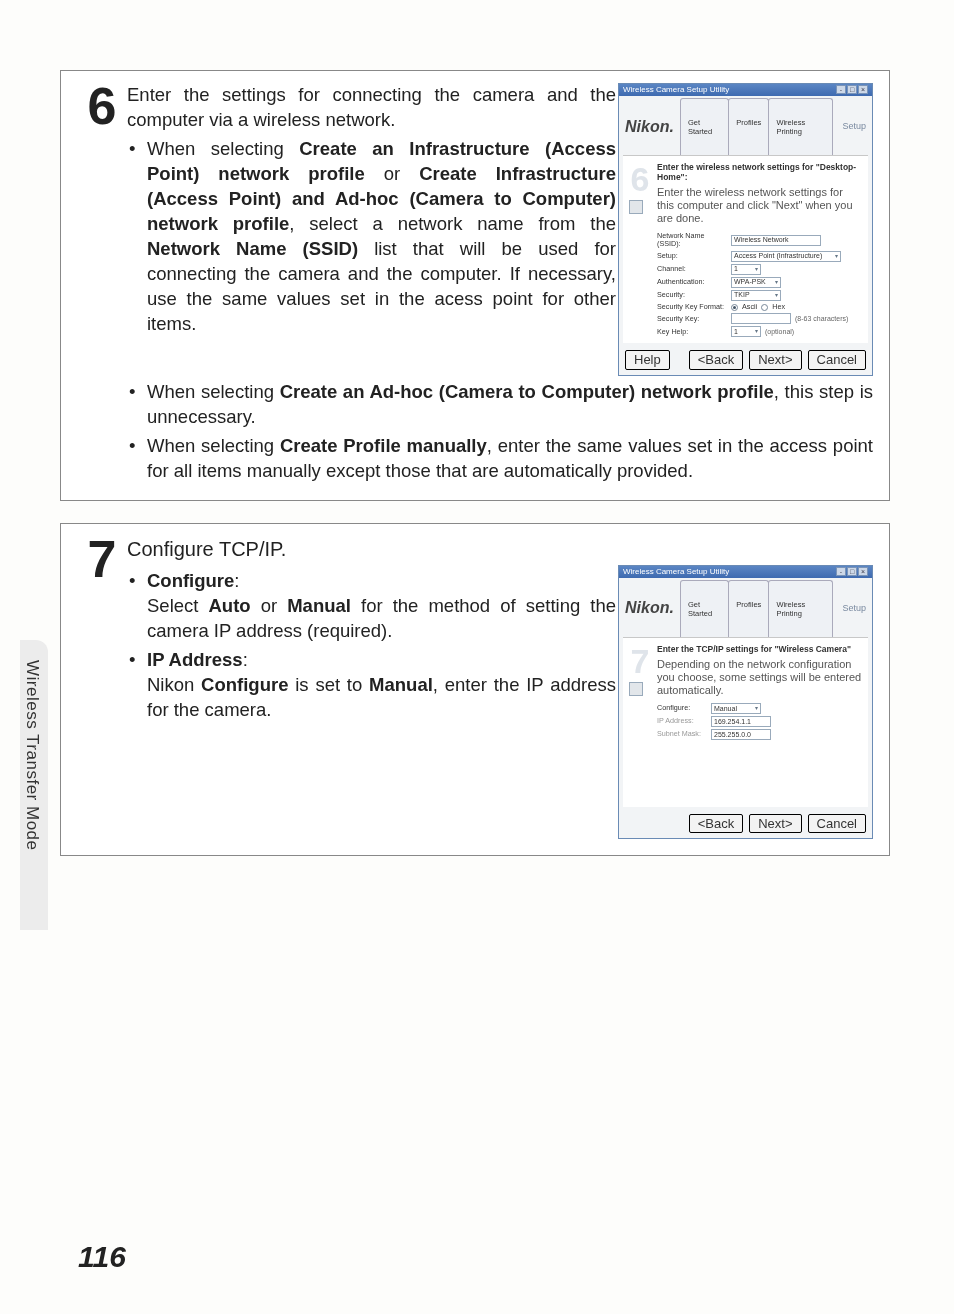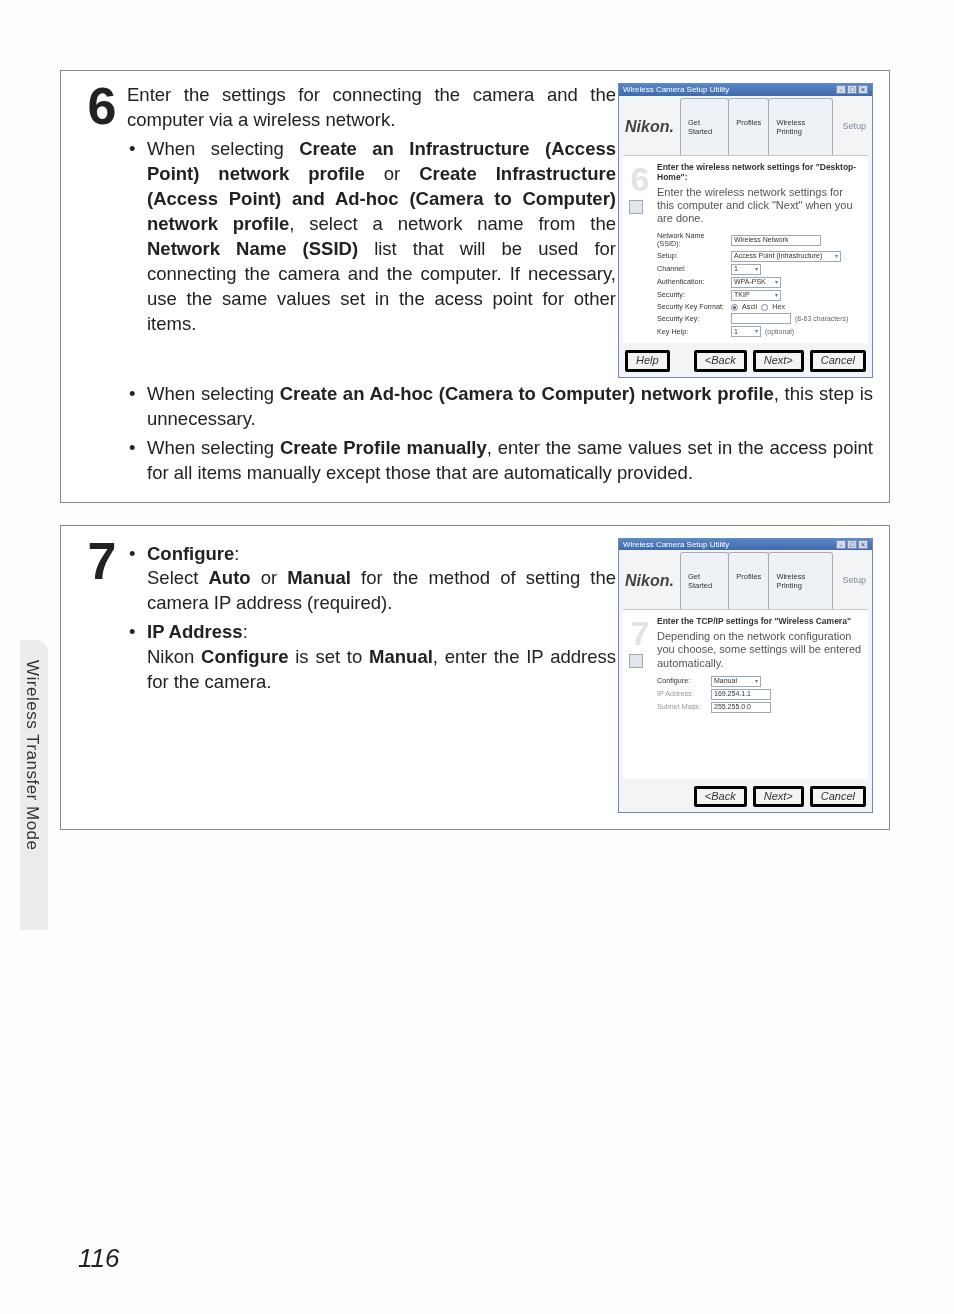--- a/index.html
+++ b/index.html
@@ -152,26 +152,25 @@
   .radio { width: 7px; height: 7px; border: 1px solid #789; border-radius: 50%; display: inline-block; }
   .radio.on::after { content: ""; display: block; width: 3px; height: 3px; background: #456; border-radius: 50%; margin: 1px auto; }
   .fnote { font-size: 7px; color: #666; }
   .shot-footer {
     display: flex;
     justify-content: space-between;
     padding: 3px 6px 5px 6px;
     align-items: center;
   }
   .btn {
-    border: 3px solid #000000;
+    border: 1px solid #000000;
     background: #f3f3f3;
     border-radius: 2px;
-    font-size: 11px;
+    font-size: 13px;
     padding: 1px 8px;
-    font-style: italic;
   }
   .btn-group { display: flex; gap: 6px; }
   
   .side-tab {
     position: absolute;
     left: 20px;
     top: 640px;
     width: 28px;
     height: 290px;
     background: #ececec;
@@ -183,23 +182,23 @@
     top: 660px;
     writing-mode: vertical-rl;
     font-size: 17px;
     color: #333;
     letter-spacing: 0.5px;
   }
   .page-num {
     position: absolute;
     left: 78px;
     bottom: 40px;
-    font-size: 26px;
+    font-size: 30px;
     font-style: italic;
-    font-weight: 400;
+    font-weight: 700;
     color: #222;
   }
 </style>
 </head>
 <body>
 
 <div class="side-tab"></div>
 <div class="side-label">Wireless Transfer Mode</div>
 
 <div class="page">
@@ -308,20 +307,21 @@
           </div>
         </div>
       </div>
     </div>
   </div>
 
   <div class="step-box">
     <div class="step-row">
       <div class="step-num">7</div>
       <div class="step-body">
+        <div class="step-title">Configure TCP/IP.</div>
         <div class="with-shot">
           <div class="txt">
             <div class="bullet-row">
               <div class="bullet-dot">•</div>
               <div class="bullet-txt">
                 <b><span>Configure</span></b>:<br>
                 <span>Select </span><b>Auto</b><span> or </span><b>Manual</b><span> for the method of setting the camera IP address (required).</span>
               </div>
             </div>
             <div class="bullet-row">

